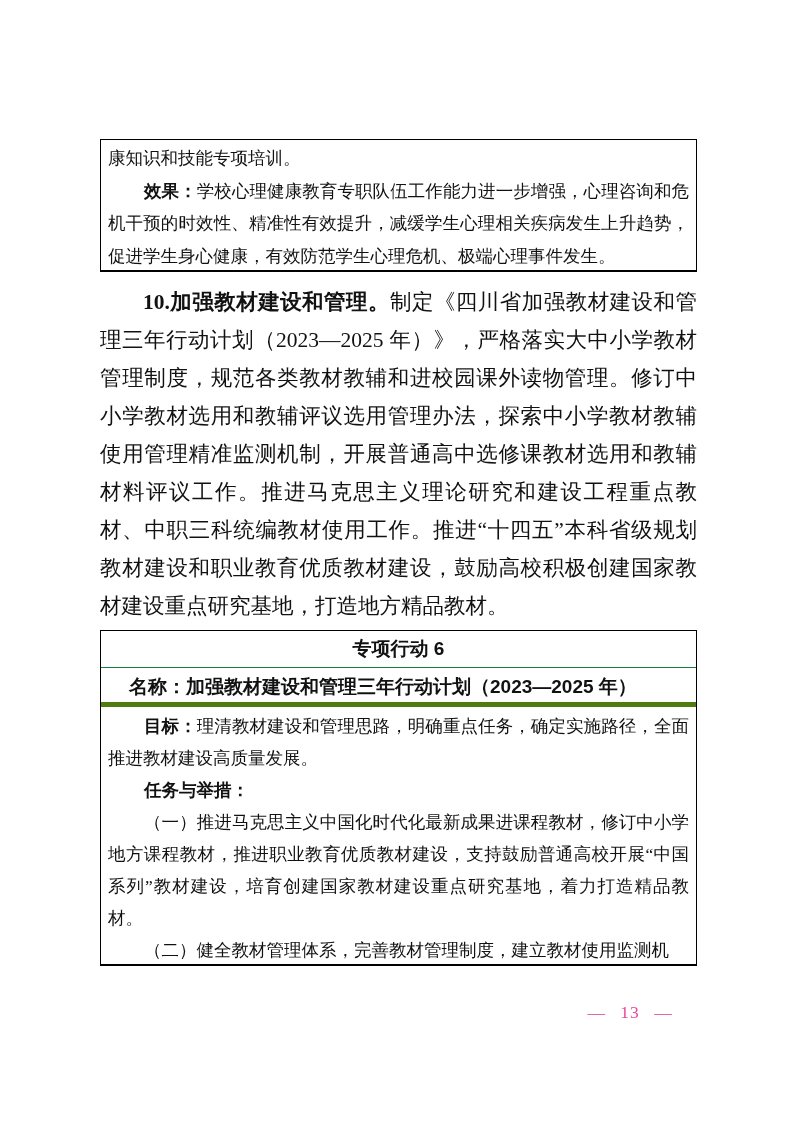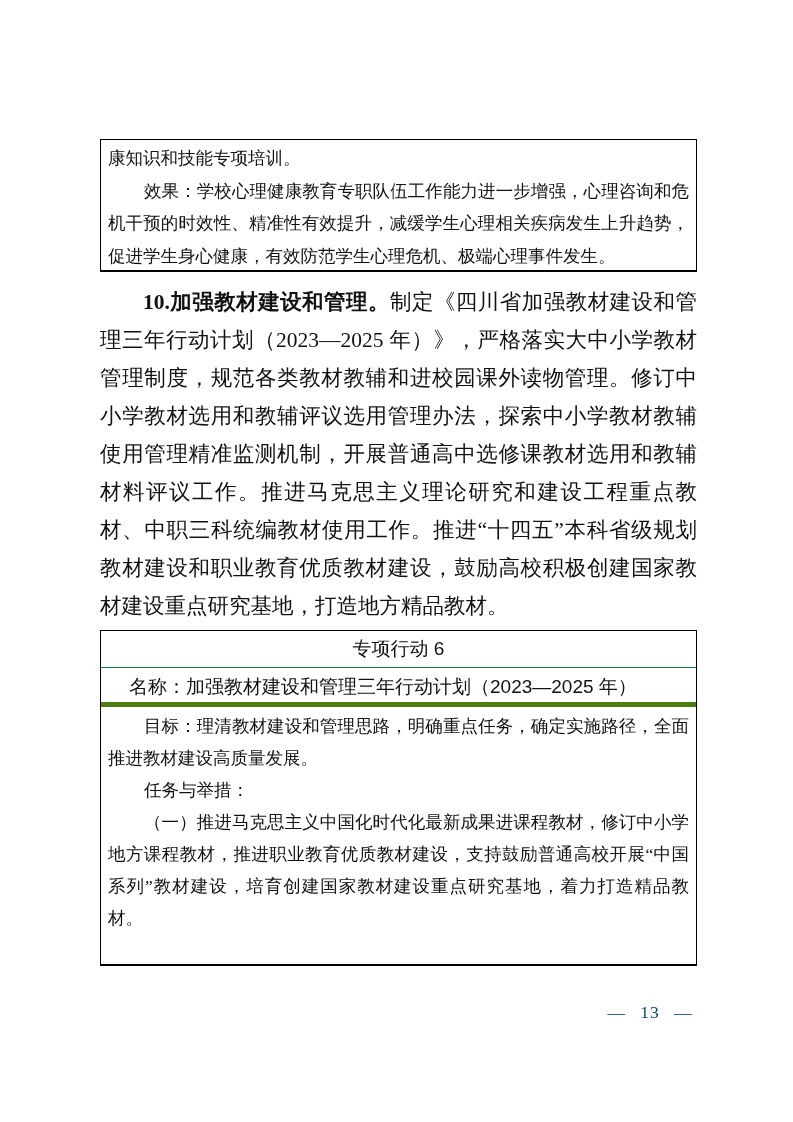--- a/index.html
+++ b/index.html
@@ -25,21 +25,21 @@
     padding: 2px 7px 0 7px;
     font-size: 17.5px;
     line-height: 32.5px;
     text-align: justify;
     overflow: hidden;
   }
   .cont-box p { text-align: justify; }
   .indent-2em { text-indent: 36px; }
   .hei {
     font-family: "Liberation Sans", "DejaVu Sans", sans-serif;
-    font-weight: normal;
+    font-weight: bold;
   }
   
   .para10 {
     position: absolute;
     left: 100px;
     top: 283px;
     width: 597px;
     height: 345px;
     font-size: 21.5px;
     line-height: 38px;
@@ -78,28 +78,28 @@
     padding: 3px 7px 0 7px;
     font-size: 17.5px;
     line-height: 32px;
     text-align: justify;
     overflow: hidden;
   }
   .row-detail p { text-align: justify; text-indent: 36px; }
   
   .page-num {
     position: absolute;
-    left: 580px;
+    left: 560px;
     top: 1002px;
     width: 140px;
     text-align: center;
     font-size: 17.5px;
     letter-spacing: 1px;
     word-spacing: 9px;
-    color: #0c4a6e;
+    color: #ec4899;
   }
 </style>
 </head>
 <body>
 
 <div class="page">
 
   <div class="cont-box">
     <p>康知识和技能专项培训。</p>
     <p class="indent-2em"><span class="hei">效果：</span><span>学校心理健康教育专职队伍工作能力进一步增强，心理咨询和危机干预的时效性、精准性有效提升，减缓学生心理相关疾病发生上升趋势，促进学生身心健康，有效防范学生心理危机、极端心理事件发生。</span></p>
@@ -107,18 +107,19 @@
 
   <div class="para10"><span class="lead">10.加强教材建设和管理。</span><span>制定《四川省加强教材建设和管理三年行动计划（2023—2025 年）》，严格落实大中小学教材管理制度，规范各类教材教辅和进校园课外读物管理。修订中小学教材选用和教辅评议选用管理办法，探索中小学教材教辅使用管理精准监测机制，开展普通高中选修课教材选用和教辅材料评议工作。推进马克思主义理论研究和建设工程重点教材、中职三科统编教材使用工作。推进“十四五”本科省级规划教材建设和职业教育优质教材建设，鼓励高校积极创建国家教材建设重点研究基地，打造地方精品教材。</span></div>
 
   <div class="action-table">
     <div class="row-header hei">专项行动 6</div>
     <div class="row-name hei">名称：加强教材建设和管理三年行动计划（2023—2025 年）</div>
     <div class="row-detail">
       <p><span class="hei">目标：</span><span>理清教材建设和管理思路，明确重点任务，确定实施路径，全面推进教材建设高质量发展。</span></p>
       <p class="hei">任务与举措：</p>
       <p>（一）推进马克思主义中国化时代化最新成果进课程教材，修订中小学地方课程教材，推进职业教育优质教材建设，支持鼓励普通高校开展“中国系列”教材建设，培育创建国家教材建设重点研究基地，着力打造精品教材。</p>
+      <p>（二）健全教材管理体系，完善教材管理制度，建立教材使用监测机</p>
     </div>
   </div>
 
   <div class="page-num">— 13 —</div>
 
 </div>
 
 </body></html>

